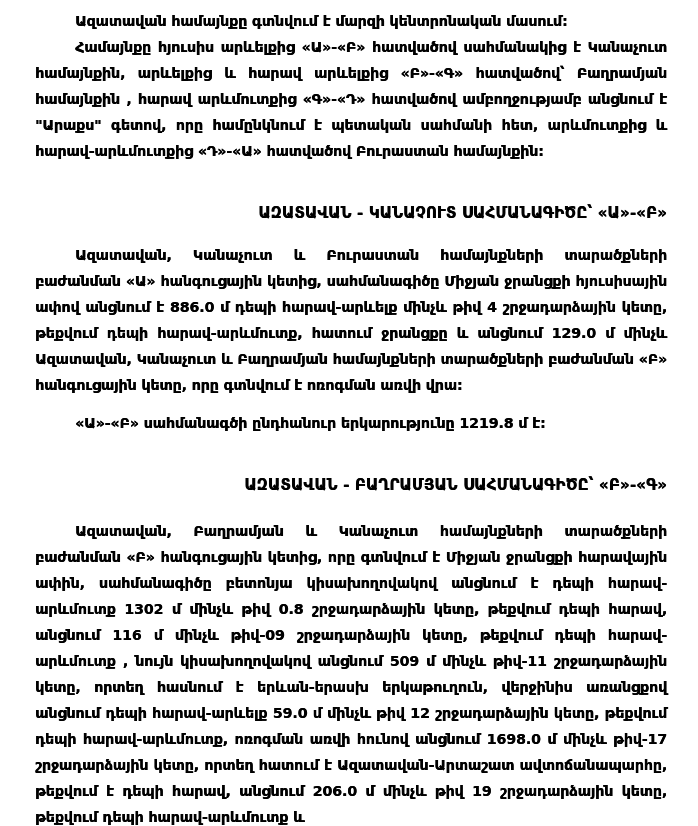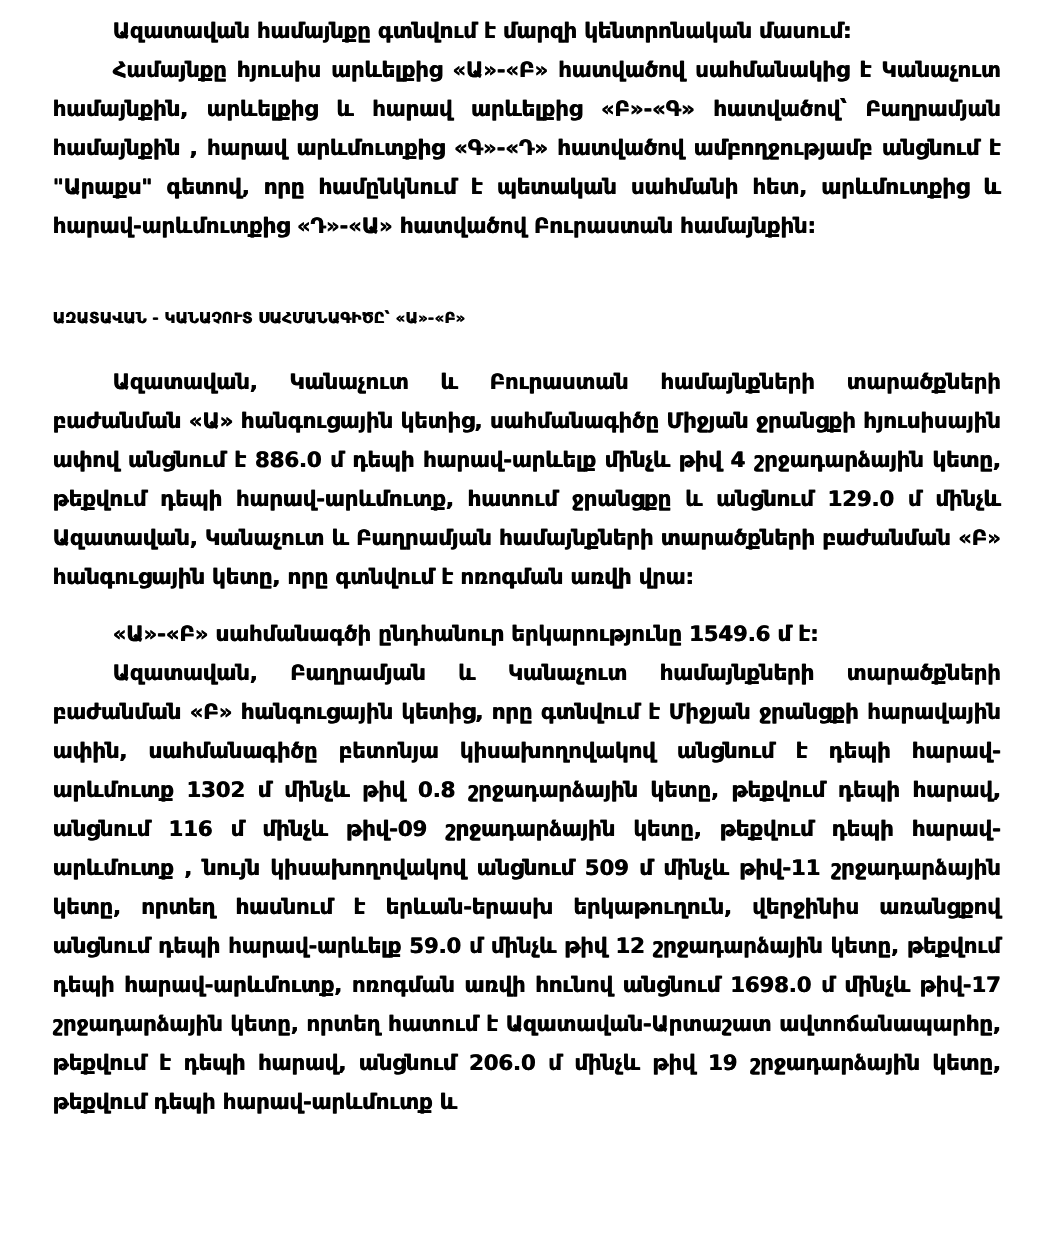--- a/index.html
+++ b/index.html
@@ -27,23 +27,23 @@
     line-height: 26px;
     text-shadow: 0.4px 0 0 #000000;
     letter-spacing: -0.1px;
   }
   p.para {
     margin: 0;
     text-align: justify;
     text-indent: 40px;
   }
   h2.section-heading {
-    font-size: 10px;
+    font-size: 15px;
     font-weight: 700;
-    text-align: left;
+    text-align: right;
     text-shadow: 0.5px 0 0 #000000;
     letter-spacing: 0.2px;
     line-height: 26px;
   }
   h2.heading-1 { margin: 36px 0 16px 0; }
   h2.heading-2 { margin: 36px 0 20px 0; }
   p.single-line { margin-top: 12px; }
 </style>
 </head>
 <body>
@@ -52,18 +52,19 @@
 
   <p class="para">Ազատավան համայնքը գտնվում է մարզի կենտրոնական մասում:</p>
 
 
   <p class="para">Համայնքը հյուսիս արևելքից «Ա»-«Բ» հատվածով սահմանակից է Կանաչուտ համայնքին, արևելքից և հարավ արևելքից «Բ»-«Գ» հատվածով՝ Բաղրամյան համայնքին , հարավ արևմուտքից «Գ»-«Դ» հատվածով ամբողջությամբ անցնում է "Արաքս" գետով, որը համընկնում է պետական սահմանի հետ, արևմուտքից և հարավ-արևմուտքից «Դ»-«Ա» հատվածով Բուրաստան համայնքին:</p>
 
   <h2 class="section-heading heading-1">ԱԶԱՏԱՎԱՆ - ԿԱՆԱՉՈՒՏ ՍԱՀՄԱՆԱԳԻԾԸ՝ «Ա»-«Բ»</h2>
 
   <p class="para">Ազատավան, Կանաչուտ և Բուրաստան համայնքների տարածքների բաժանման «Ա» հանգուցային կետից, սահմանագիծը Միջյան ջրանցքի հյուսիսային ափով անցնում է 886.0 մ դեպի հարավ-արևելք մինչև թիվ 4 շրջադարձային կետը, թեքվում դեպի հարավ-արևմուտք, հատում ջրանցքը և անցնում 129.0 մ մինչև Ազատավան, Կանաչուտ և Բաղրամյան համայնքների տարածքների բաժանման «Բ» հանգուցային կետը, որը գտնվում է ոռոգման առվի վրա:</p>
 
-  <p class="para single-line">«Ա»-«Բ» սահմանագծի ընդհանուր երկարությունը 1549.6 մ է:</p>
+  <p class="para single-line">«Ա»-«Բ» սահմանագծի ընդհանուր երկարությունը 1219.8 մ է:</p>
 
+  <h2 class="section-heading heading-2">ԱԶԱՏԱՎԱՆ - ԲԱՂՐԱՄՅԱՆ ՍԱՀՄԱՆԱԳԻԾԸ՝ «Բ»-«Գ»</h2>
 
   <p class="para">Ազատավան, Բաղրամյան և Կանաչուտ համայնքների տարածքների բաժանման «Բ» հանգուցային կետից, որը գտնվում է Միջյան ջրանցքի հարավային ափին, սահմանագիծը բետոնյա կիսախողովակով անցնում է դեպի հարավ-արևմուտք 1302 մ մինչև թիվ 0.8 շրջադարձային կետը, թեքվում դեպի հարավ, անցնում 116 մ մինչև թիվ-09 շրջադարձային կետը, թեքվում դեպի հարավ-արևմուտք , նույն կիսախողովակով անցնում 509 մ մինչև թիվ-11 շրջադարձային կետը, որտեղ հասնում է երևան-երասխ երկաթուղուն, վերջինիս առանցքով անցնում դեպի հարավ-արևելք 59.0 մ մինչև թիվ 12 շրջադարձային կետը, թեքվում դեպի հարավ-արևմուտք, ոռոգման առվի հունով անցնում 1698.0 մ մինչև թիվ-17 շրջադարձային կետը, որտեղ հատում է Ազատավան-Արտաշատ ավտոճանապարհը, թեքվում է դեպի հարավ, անցնում 206.0 մ մինչև թիվ 19 շրջադարձային կետը, թեքվում դեպի հարավ-արևմուտք և</p>
 
 </div>
 
 </body></html>

